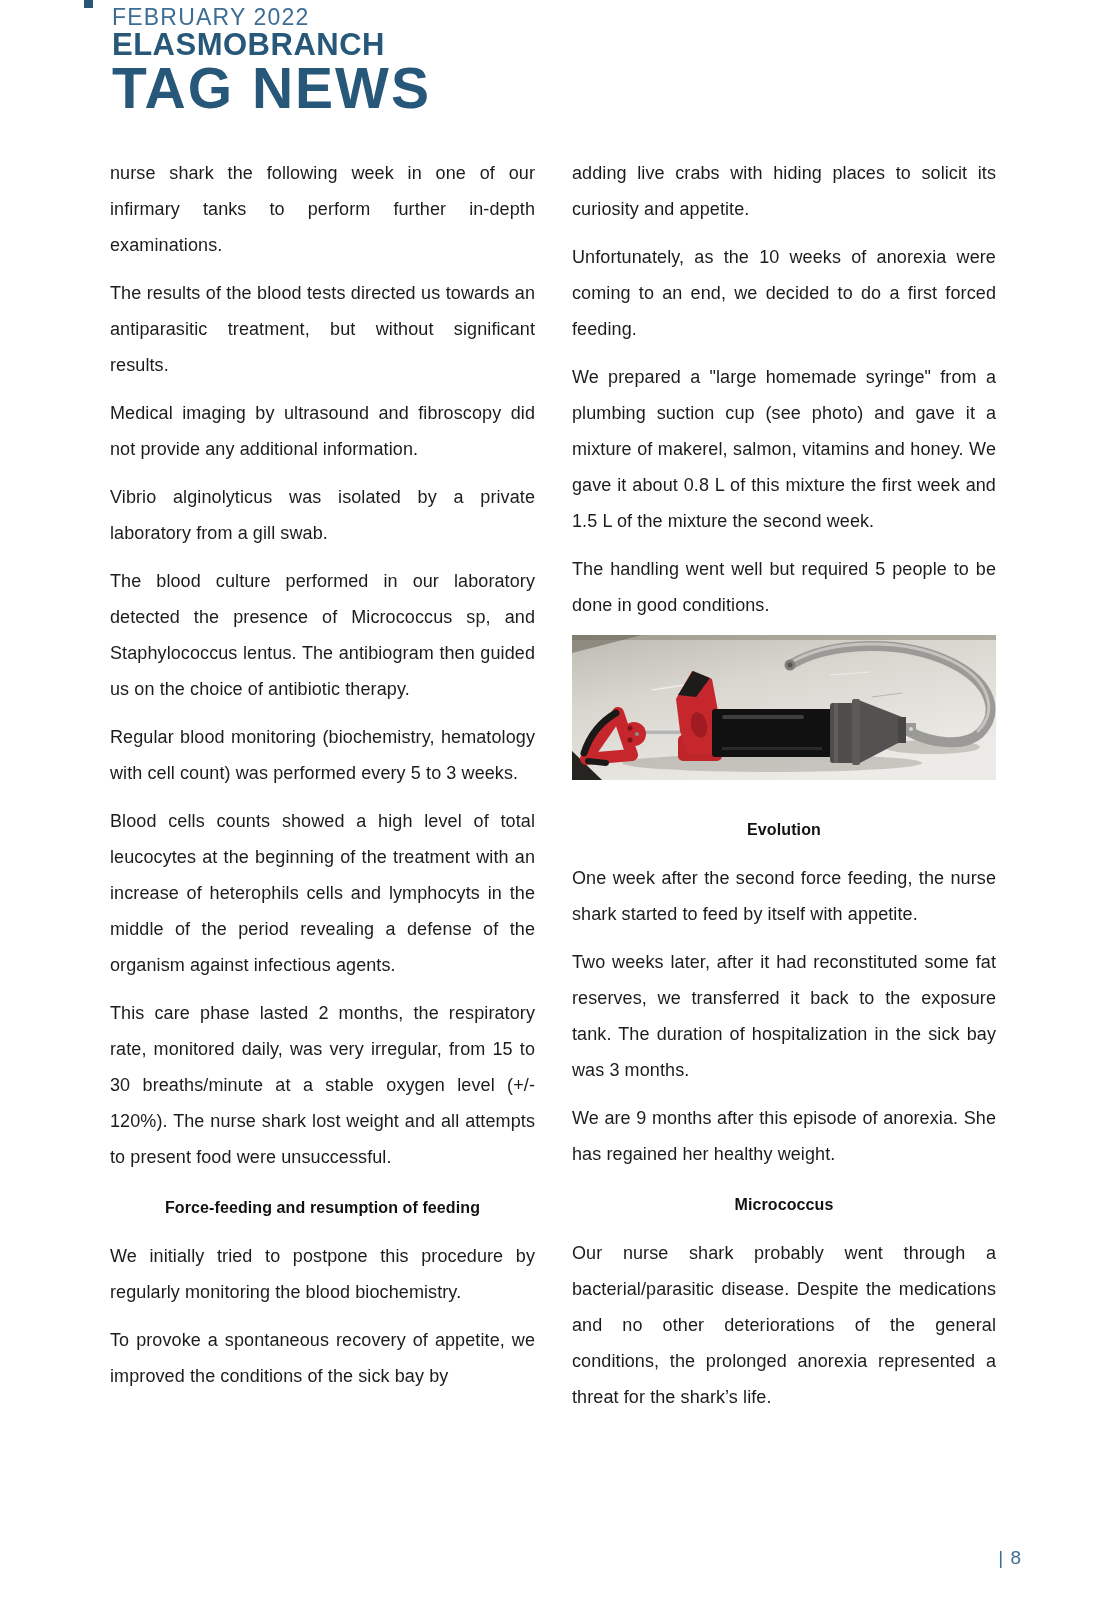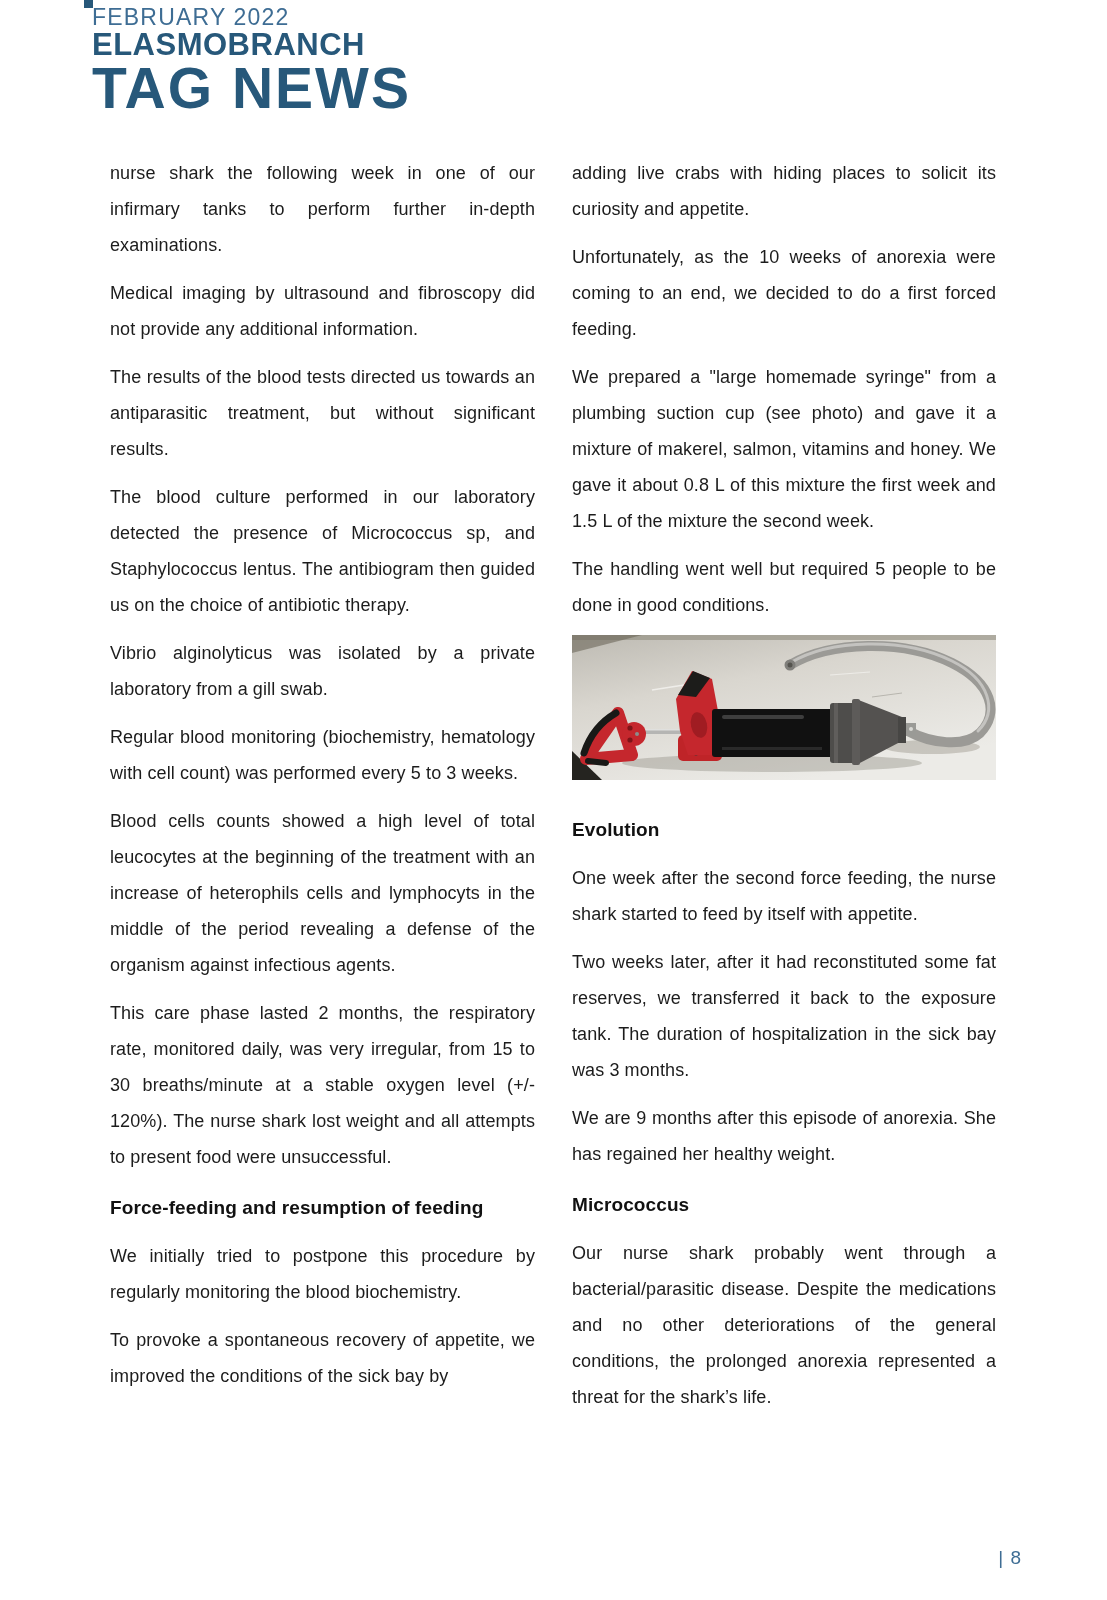--- a/index.html
+++ b/index.html
@@ -7,21 +7,21 @@
     position:relative;
     width:1107px;height:1600px;
     background:#ffffff;
     font-family:"Liberation Sans", sans-serif;
     overflow:hidden;
   }
   .corner-mark{
     position:absolute;left:84px;top:0;width:9px;height:8px;
     background:var(--brand-title,#1d4d68);
   }
-  .masthead{position:absolute;left:92px;top:5px;}
+  .masthead{position:absolute;left:112px;top:5px;}
   .masthead-date{
     font-size:23px;line-height:1.05;color:var(--brand-date,#3e6d94);
     letter-spacing:1.2px;font-weight:400;
   }
   .masthead-t1{
     font-size:31px;line-height:1.0;margin-top:0;
     color:var(--brand-title,#27587a);font-weight:800;letter-spacing:0.5px;
   }
   .masthead-t2{
     font-size:57px;line-height:0.95;margin-top:1px;
@@ -30,22 +30,22 @@
   .col{
     position:absolute;top:143px;width:425px;
     font-size:18px;line-height:36px;letter-spacing:0.1px;
     color:var(--body-text,#1c1c1c);
     text-align:justify;
   }
   .col-left{left:110px;}
   .col-right{left:572px;width:424px;}
   .col p{margin:12px 0 11px 0;}
   .col h3{
-    font-size:19px;line-height:36px;font-weight:700;
-    margin:15px 0 11px 0;text-align:left;color:#111;
+    font-size:16px;line-height:36px;font-weight:700;
+    margin:15px 0 11px 0;text-align:center;color:#111;
   }
   .photo-wrap{margin:12px 0 32px 0;line-height:0;}
   .photo-wrap svg{display:block;}
   .page-number{
     position:absolute;top:1547px;right:85px;
     font-size:19px;color:var(--brand-date,#2d5e80);letter-spacing:1px;
   }
 </style>
 </head>
 <body>
@@ -55,24 +55,24 @@
   <div class="corner-mark"></div>
 
   <div class="masthead">
     <div class="masthead-date">FEBRUARY 2022</div>
     <div class="masthead-t1">ELASMOBRANCH</div>
     <div class="masthead-t2">TAG NEWS</div>
   </div>
 
   <div class="col col-left">
     <p>nurse shark the following week in one of our infirmary tanks to perform further in-depth examinations.</p>
+    <p>The results of the blood tests directed us towards an antiparasitic treatment, but without significant results.</p>
     <p>Medical imaging by ultrasound and fibroscopy did not provide any additional information.</p>
-    <p>The results of the blood tests directed us towards an antiparasitic treatment, but without significant results.</p>
+    <p>Vibrio alginolyticus was isolated by a private laboratory from a gill swab.</p>
     <p>The blood culture performed in our laboratory detected the presence of Micrococcus sp, and Staphylococcus lentus. The antibiogram then guided us on the choice of antibiotic therapy.</p>
-    <p>Vibrio alginolyticus was isolated by a private laboratory from a gill swab.</p>
     <p>Regular blood monitoring (biochemistry, hematology with cell count) was performed every 5 to 3 weeks.</p>
     <p>Blood cells counts showed a high level of total leucocytes at the beginning of the treatment with an increase of heterophils cells and lymphocyts in the middle of the period revealing a defense of the organism against infectious agents.</p>
     <p>This care phase lasted 2 months, the respiratory rate, monitored daily, was very irregular, from 15 to 30 breaths/minute at a stable oxygen level (+/- 120%). The nurse shark lost weight and all attempts to present food were unsuccessful.</p>
     <h3>Force-feeding and resumption of feeding</h3>
     <p>We initially tried to postpone this procedure by regularly monitoring the blood biochemistry.</p>
     <p>To provoke a spontaneous recovery of appetite, we improved the conditions of the sick bay by</p>
   </div>
 
   <div class="col col-right">
     <p>adding live crabs with hiding places to solicit its curiosity and appetite.</p>

